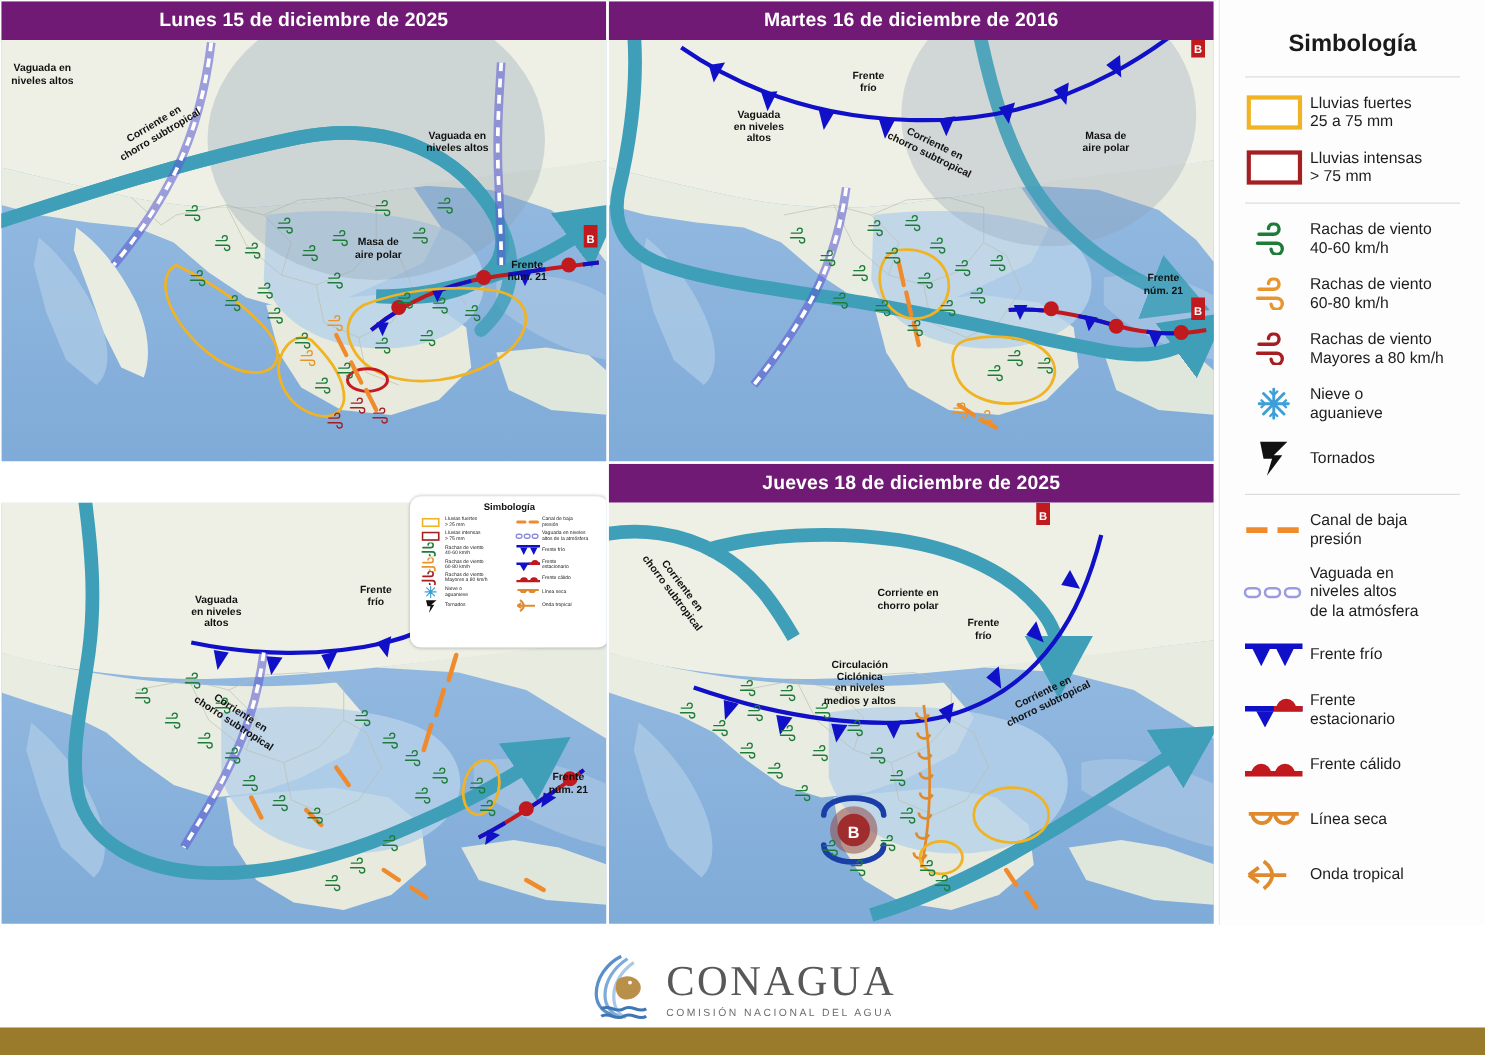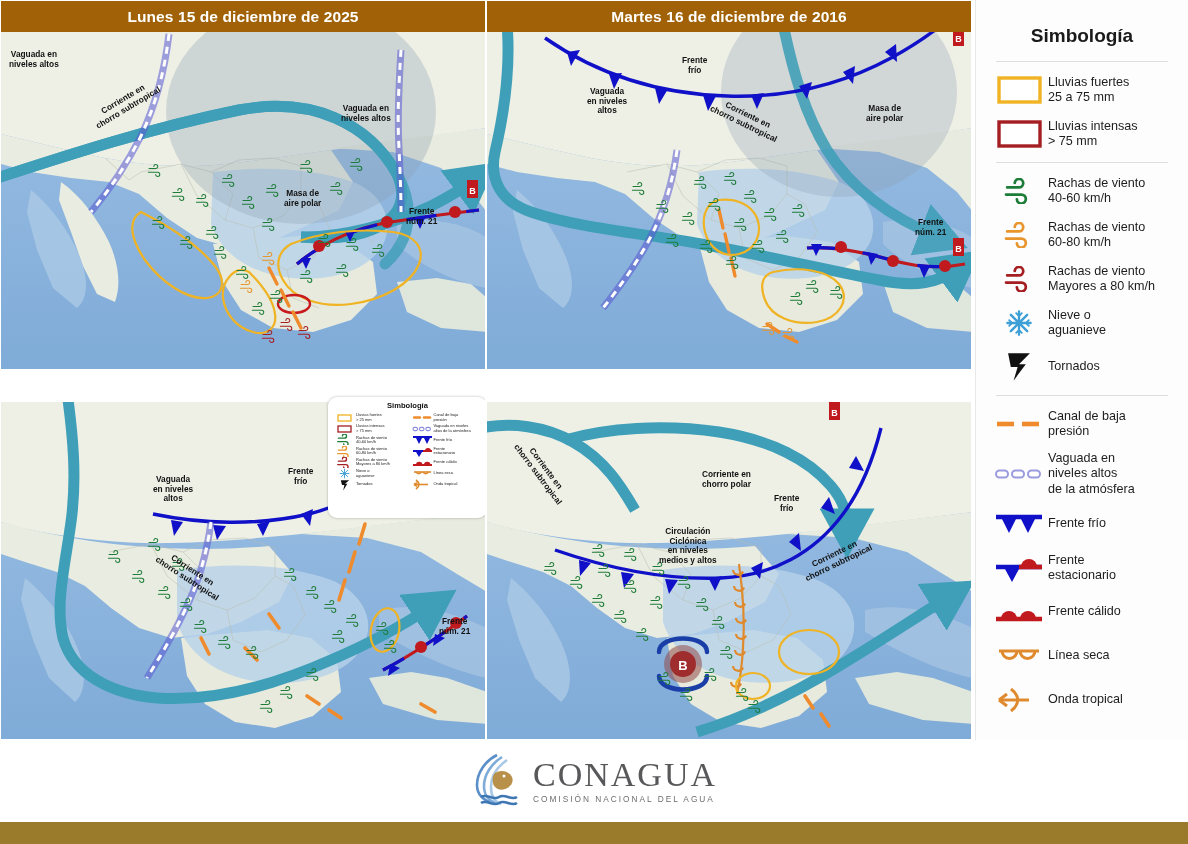--- a/index.html
+++ b/index.html
@@ -7,39 +7,39 @@
   body{width:1188px;height:844px;overflow:hidden;
        font-family:"Liberation Sans","DejaVu Sans",sans-serif;}
 
   #app{position:relative;width:1188px;height:844px;background:#ffffff;}
 
   
   #maps{position:absolute;left:0;top:0;width:972px;height:740px;
         display:grid;grid-template-columns:486px 486px;grid-template-rows:370px 370px;}
   .panel{position:relative;overflow:hidden;border:1px solid #ffffff;box-sizing:border-box;}
   .panel-title{position:absolute;left:0;top:0;width:100%;height:31px;
-      background:#a16207;color:#fff;font-weight:bold;font-size:15.5px;
+      background:#701a75;color:#fff;font-weight:bold;font-size:15.5px;
       display:flex;align-items:center;justify-content:center;letter-spacing:.1px;z-index:40;}
   .map-canvas{position:absolute;left:0;top:31px;right:0;bottom:0;overflow:hidden;}
   .map-canvas svg{position:absolute;left:0;top:0;}
 
   
   #legend{position:absolute;left:975px;top:0;width:213px;height:740px;
           background:#fdfdfd;box-sizing:border-box;padding:0 0 0 0;
           border-left:1px solid #e8e8e8;}
   #legend-title{text-align:center;font-size:19px;font-weight:bold;color:#1a1a1a;
                 margin:25px 0 14px 0;}
   .leg-sep{height:1px;background:#dedede;margin:6px 20px;}
   .leg-row{display:flex;align-items:center;padding:5px 6px 5px 14px;min-height:34px;}
   .leg-ico{width:58px;min-width:58px;display:flex;align-items:center;justify-content:center;}
   .leg-txt{font-size:12.6px;color:#1d1d1d;line-height:1.22;}
 
   
   #footer{position:absolute;left:0;top:740px;width:1188px;height:82px;background:#fff;
-          display:flex;align-items:center;justify-content:center;}
+          display:flex;align-items:flex-end;justify-content:center;}
   #logo-wrap{display:flex;align-items:center;gap:10px;}
   #logo-text{display:flex;flex-direction:column;line-height:1;}
   #logo-main{font-family:"Liberation Serif","DejaVu Serif",serif;font-size:34px;
              letter-spacing:2px;color:#58585a;}
   #logo-sub{font-size:8.3px;letter-spacing:2.0px;color:#6d6d6f;margin-top:3px;}
   #goldbar{position:absolute;left:0;top:822px;width:1188px;height:22px;background:#9a7b2b;}
 
   
   #mini-legend{position:absolute;left:327px;top:26px;width:159px;height:121px;
      background:#fff;border-radius:9px;z-index:35;
@@ -783,20 +783,21 @@
                   </svg>
               </span>
               <span class="mini-txt">Onda tropical</span>
             </div>
           </div>
         </div>
       </div>
     </div>
 
     <div class="panel">
+      <div class="panel-title">Jueves 18 de diciembre de 2025</div>
       <div class="map-canvas">
         <svg width="486" height="339" viewBox="0 0 486 339">
           <defs>
             <linearGradient id="oc4" x1="0" y1="0" x2="0" y2="1">
               <stop offset="0" stop-color="#9dc0e4"></stop>
                 <stop offset="1" stop-color="#7fabd8"></stop>
             </linearGradient>
             <marker id="jetarrow4" markerWidth="5" markerHeight="5" refX="1.6" refY="2.5" orient="auto">
               <path d="M0,0 L4.6,2.5 L0,5 z" fill="#3f9fb8"></path>
             </marker>

